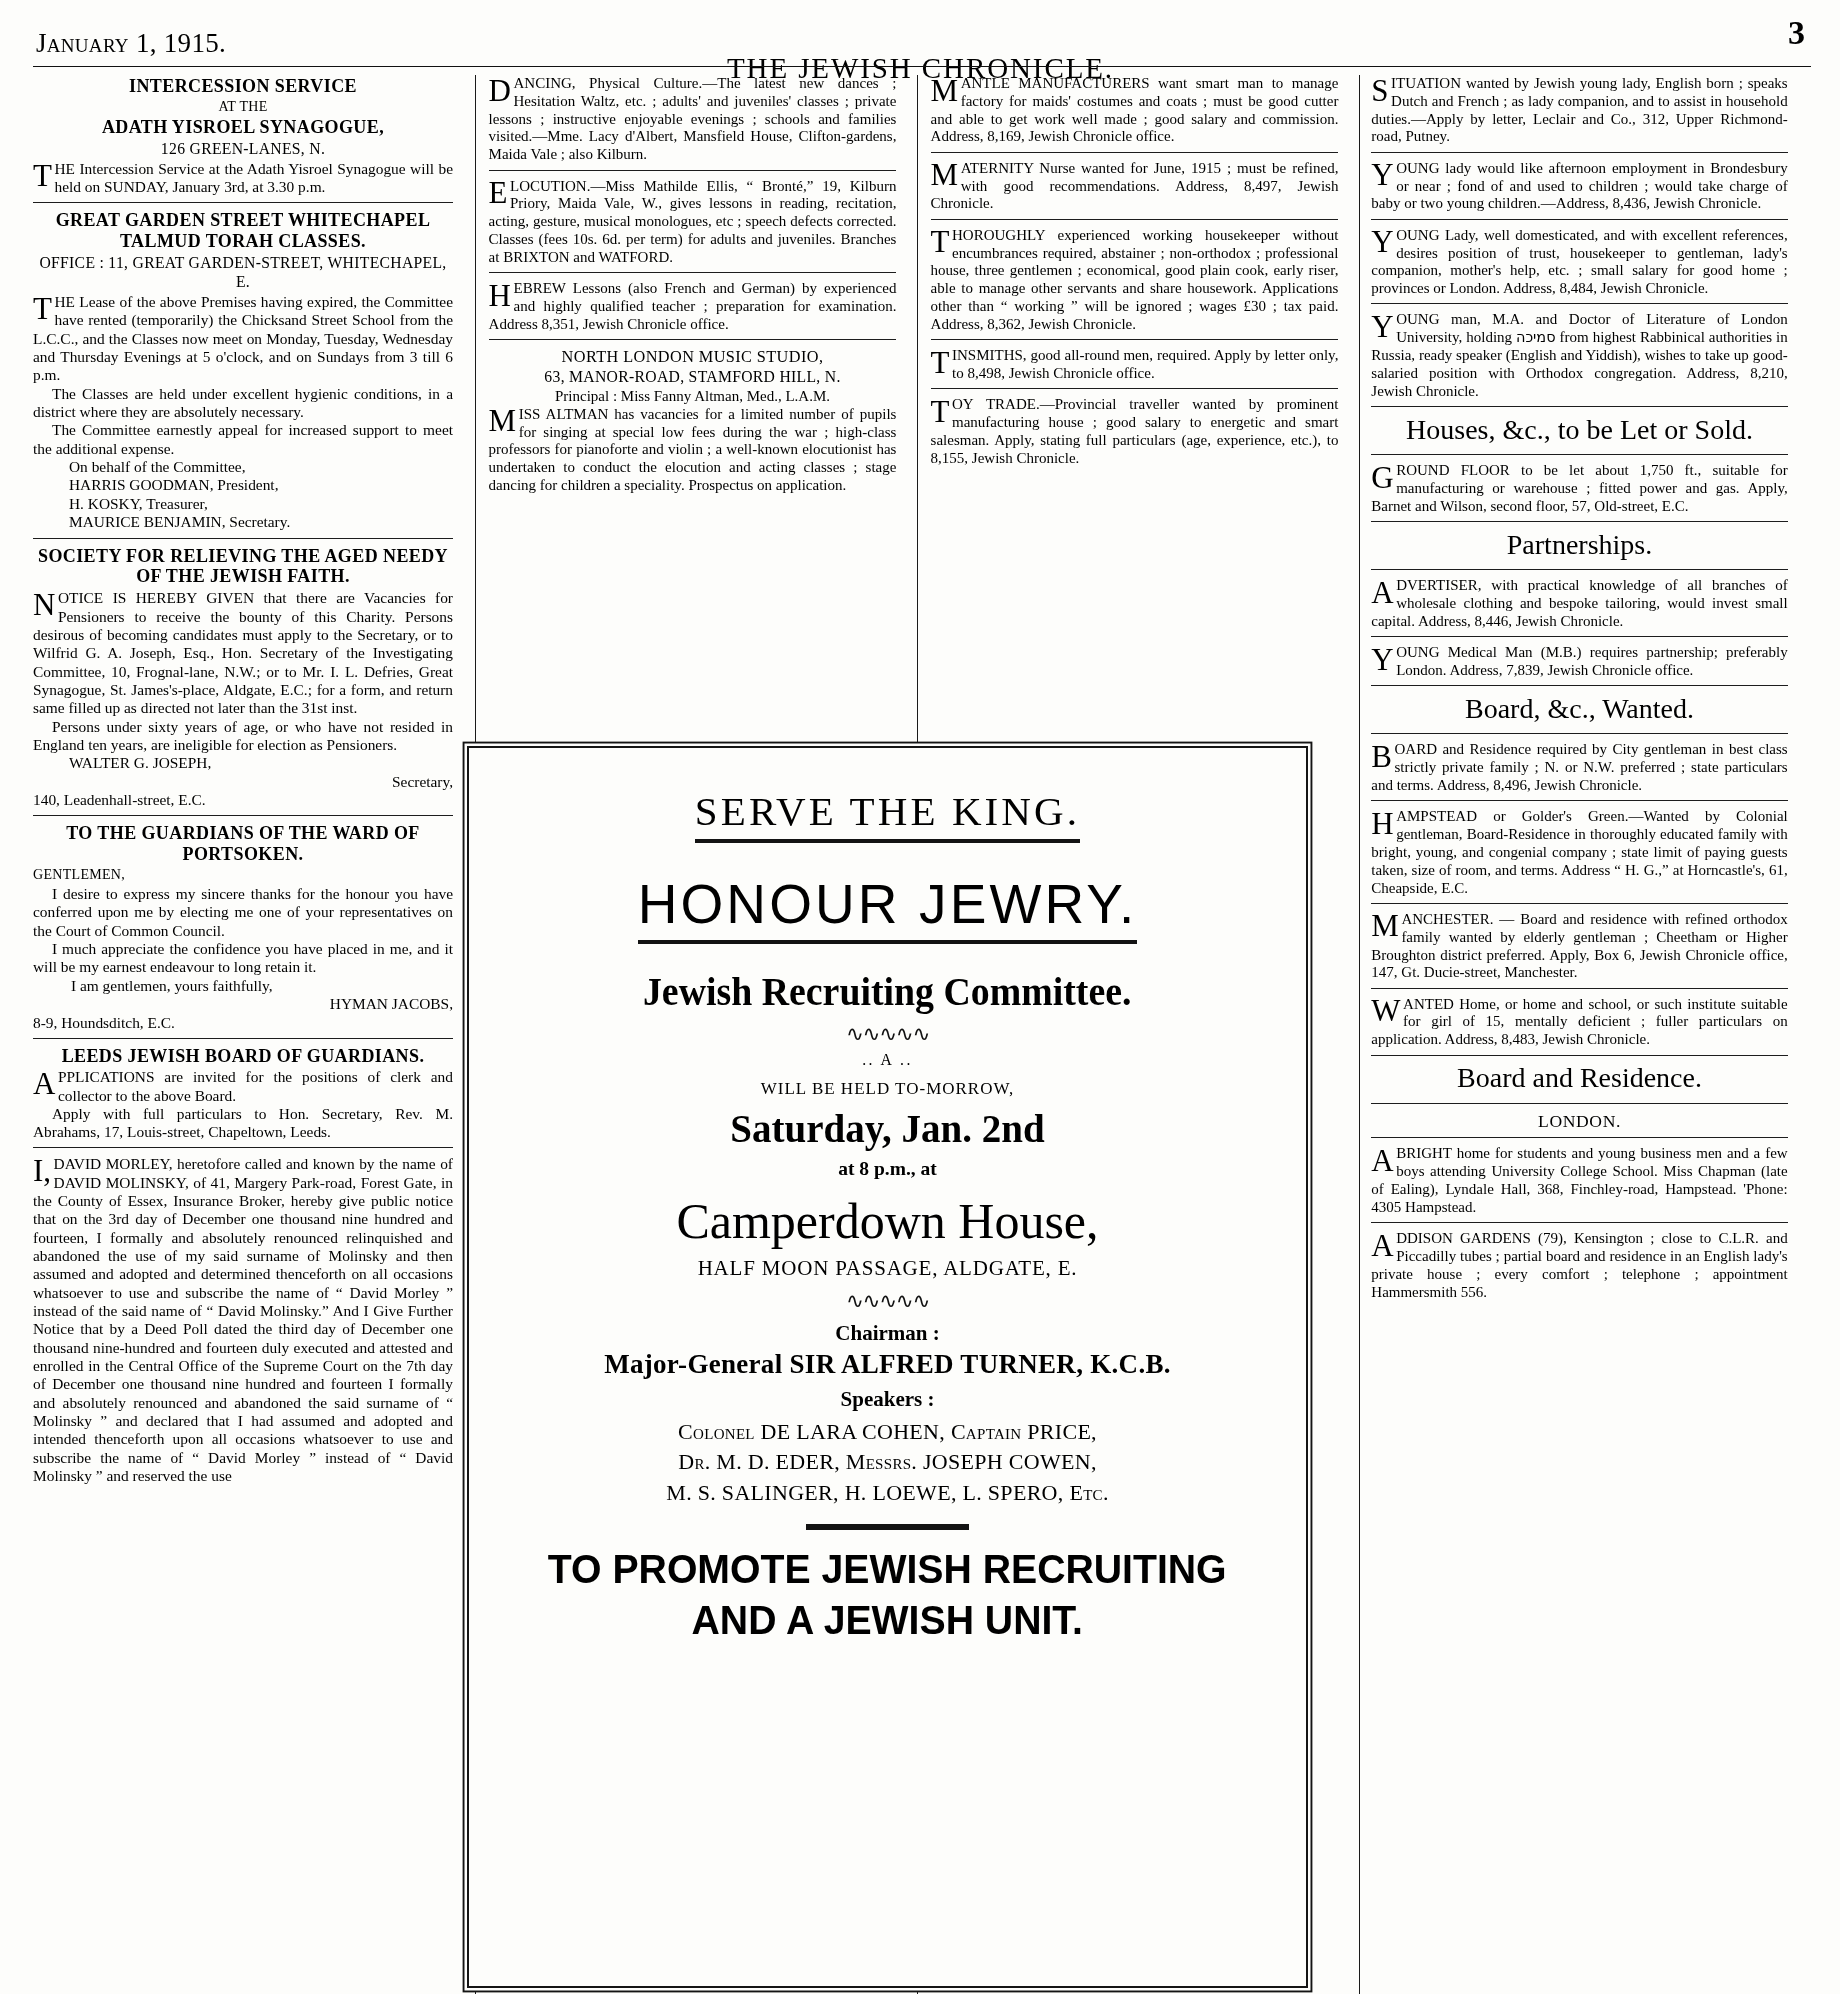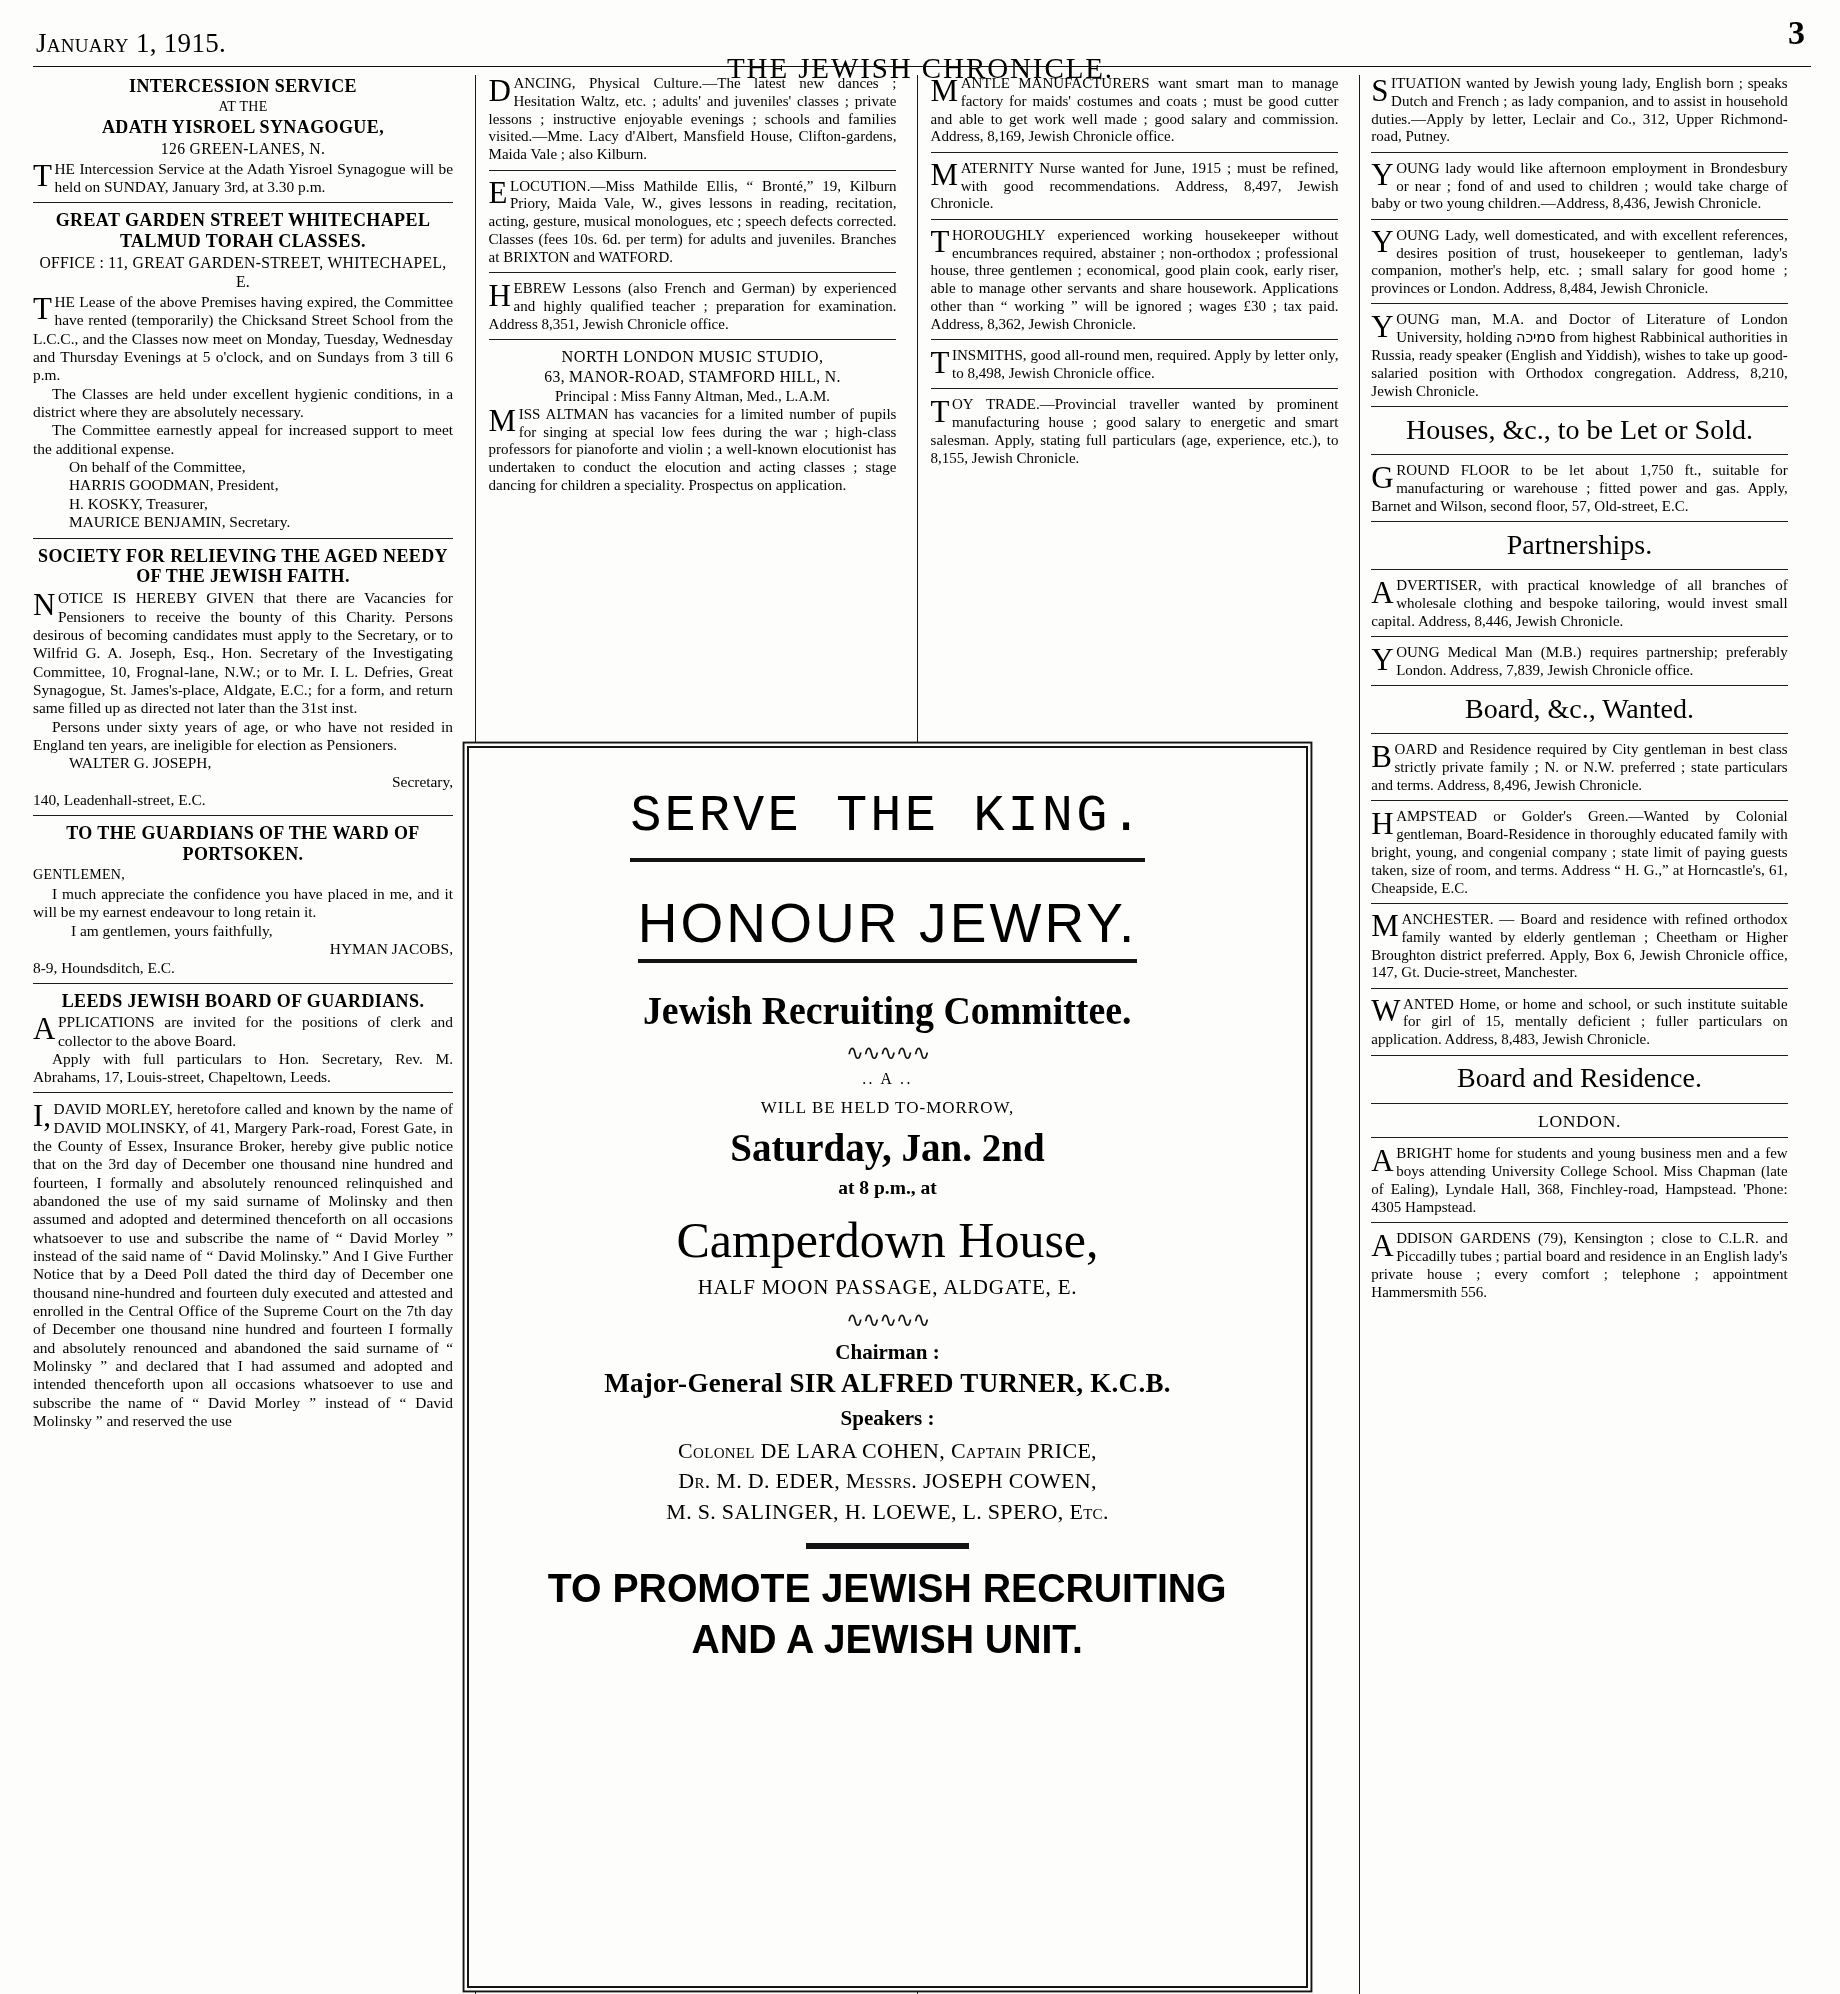--- a/index.html
+++ b/index.html
@@ -166,27 +166,27 @@
     height: 1242px;
     border: 2.5px solid #141414;
     box-shadow: 0 0 0 2.5px #fdfdfb, 0 0 0 4.4px #141414;
     box-sizing: border-box;
     background: #fdfdfb;
     text-align: center;
     padding: 17.6px 16.3px 0 16.3px;
     overflow: hidden;
   }
   .ba-line1 {
-    font-size: 52px;
+    font-size: 41px;
     letter-spacing: 3.1px;
-    padding-bottom: 12px;
+    padding-bottom: 4px;
     border-bottom: 4.4px solid #131313;
     display: inline-block;
     margin: 21.4px 0 0 0;
-    font-family: Liberation Mono, monospace;
+    font-family: Liberation Serif, serif;
   }
   .ba-line2 {
     font-size: 55px;
     letter-spacing: 3.1px;
     padding-bottom: 3.8px;
     border-bottom: 4.4px solid #131313;
     display: inline-block;
     margin: 29px 0 0 0;
     font-family: Liberation Sans, sans-serif;
   }
@@ -318,20 +318,21 @@
         <div class="signature">Secretary,</div>
         <div class="sig-left">140, Leadenhall-street, E.C.</div>
       </div>
 
       <div class="sep"></div>
 
       <div class="ad">
         <div class="hd-black">TO THE GUARDIANS OF THE WARD OF PORTSOKEN.</div>
         <div class="hd-sc small" style="text-align:left">GENTLEMEN,</div>
         <div class="body">
+          <p class="ind">I desire to express my sincere thanks for the honour you have conferred upon me by electing me one of your representatives on the Court of Common Council.</p>
           <p class="ind">I much appreciate the confidence you have placed in me, and it will be my earnest endeavour to long retain it.</p>
           <p class="ind" style="text-indent:38px">I am gentlemen, yours faithfully,</p>
         </div>
         <div class="signature">HYMAN JACOBS,</div>
         <div class="sig-left">8-9, Houndsditch, E.C.</div>
       </div>
 
       <div class="sep"></div>
 
       <div class="ad">

